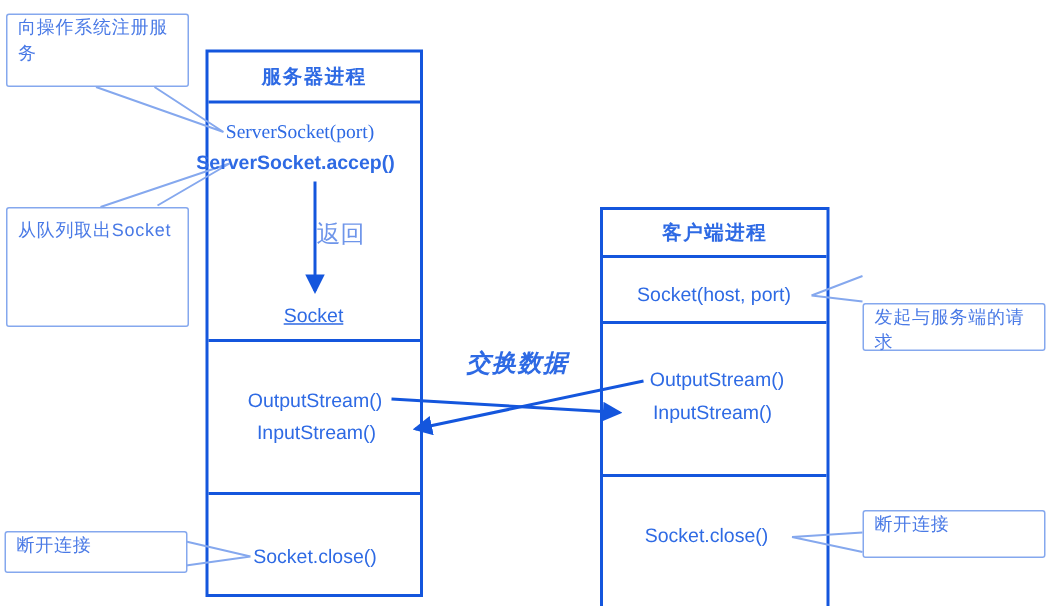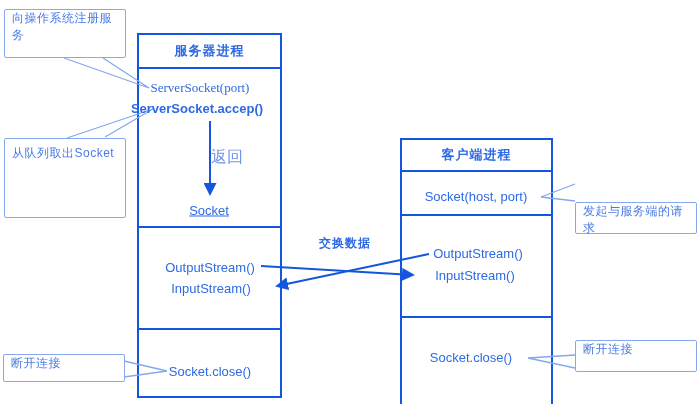--- a/index.html
+++ b/index.html
@@ -21,21 +21,21 @@
   .proc-title{
     position:absolute;left:0;right:0;top:0;display:flex;align-items:center;justify-content:center;
     font-size:13px;font-weight:bold;color:var(--code-text);letter-spacing:1px;
   }
   .divider{position:absolute;left:0;right:0;height:0;border-top:2px solid var(--primary);}
   .t{
     position:absolute;transform:translate(-50%,-50%);white-space:nowrap;
     font-size:13px;color:var(--code-text);
   }
   .t.small{font-size:16px;color:var(--label-light);}
-  .t.cn{font-size:12px;font-weight:bold;color:var(--code-text);letter-spacing:1px;}
+  .t.cn{font-size:16px;font-weight:bold;color:var(--code-text);letter-spacing:1px;font-style:italic;}
   .callout{
     position:absolute;box-sizing:border-box;border:1.5px solid var(--callout-border);
     background:#fff;border-radius:2px;display:flex;align-items:flex-start;
     font-size:12px;color:var(--callout-text);padding:0 7px;letter-spacing:0.5px;
   }
   .callout .lines{line-height:28px;}
   svg.overlay{position:absolute;left:0;top:0;pointer-events:none;}
   .main-line{stroke:var(--primary);stroke-width:2;fill:none;}
   .tail-line{stroke:var(--callout-border);stroke-width:1.3;fill:none;}
 </style>

